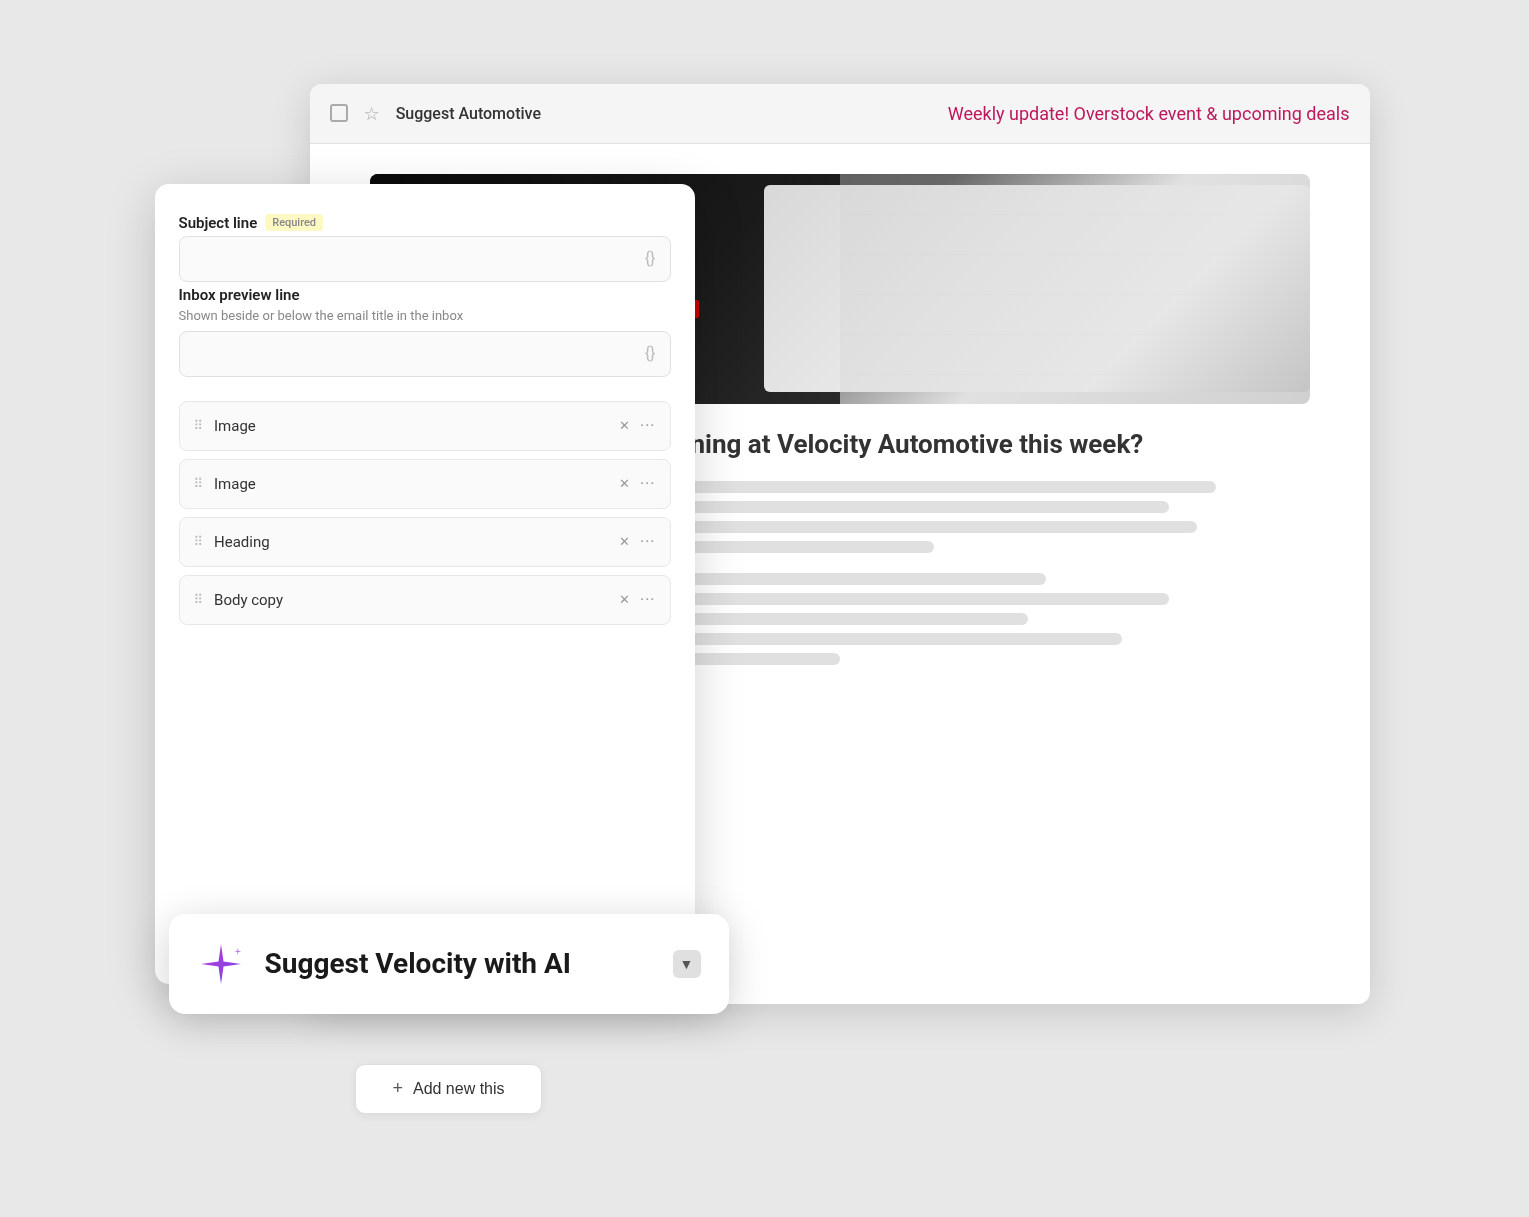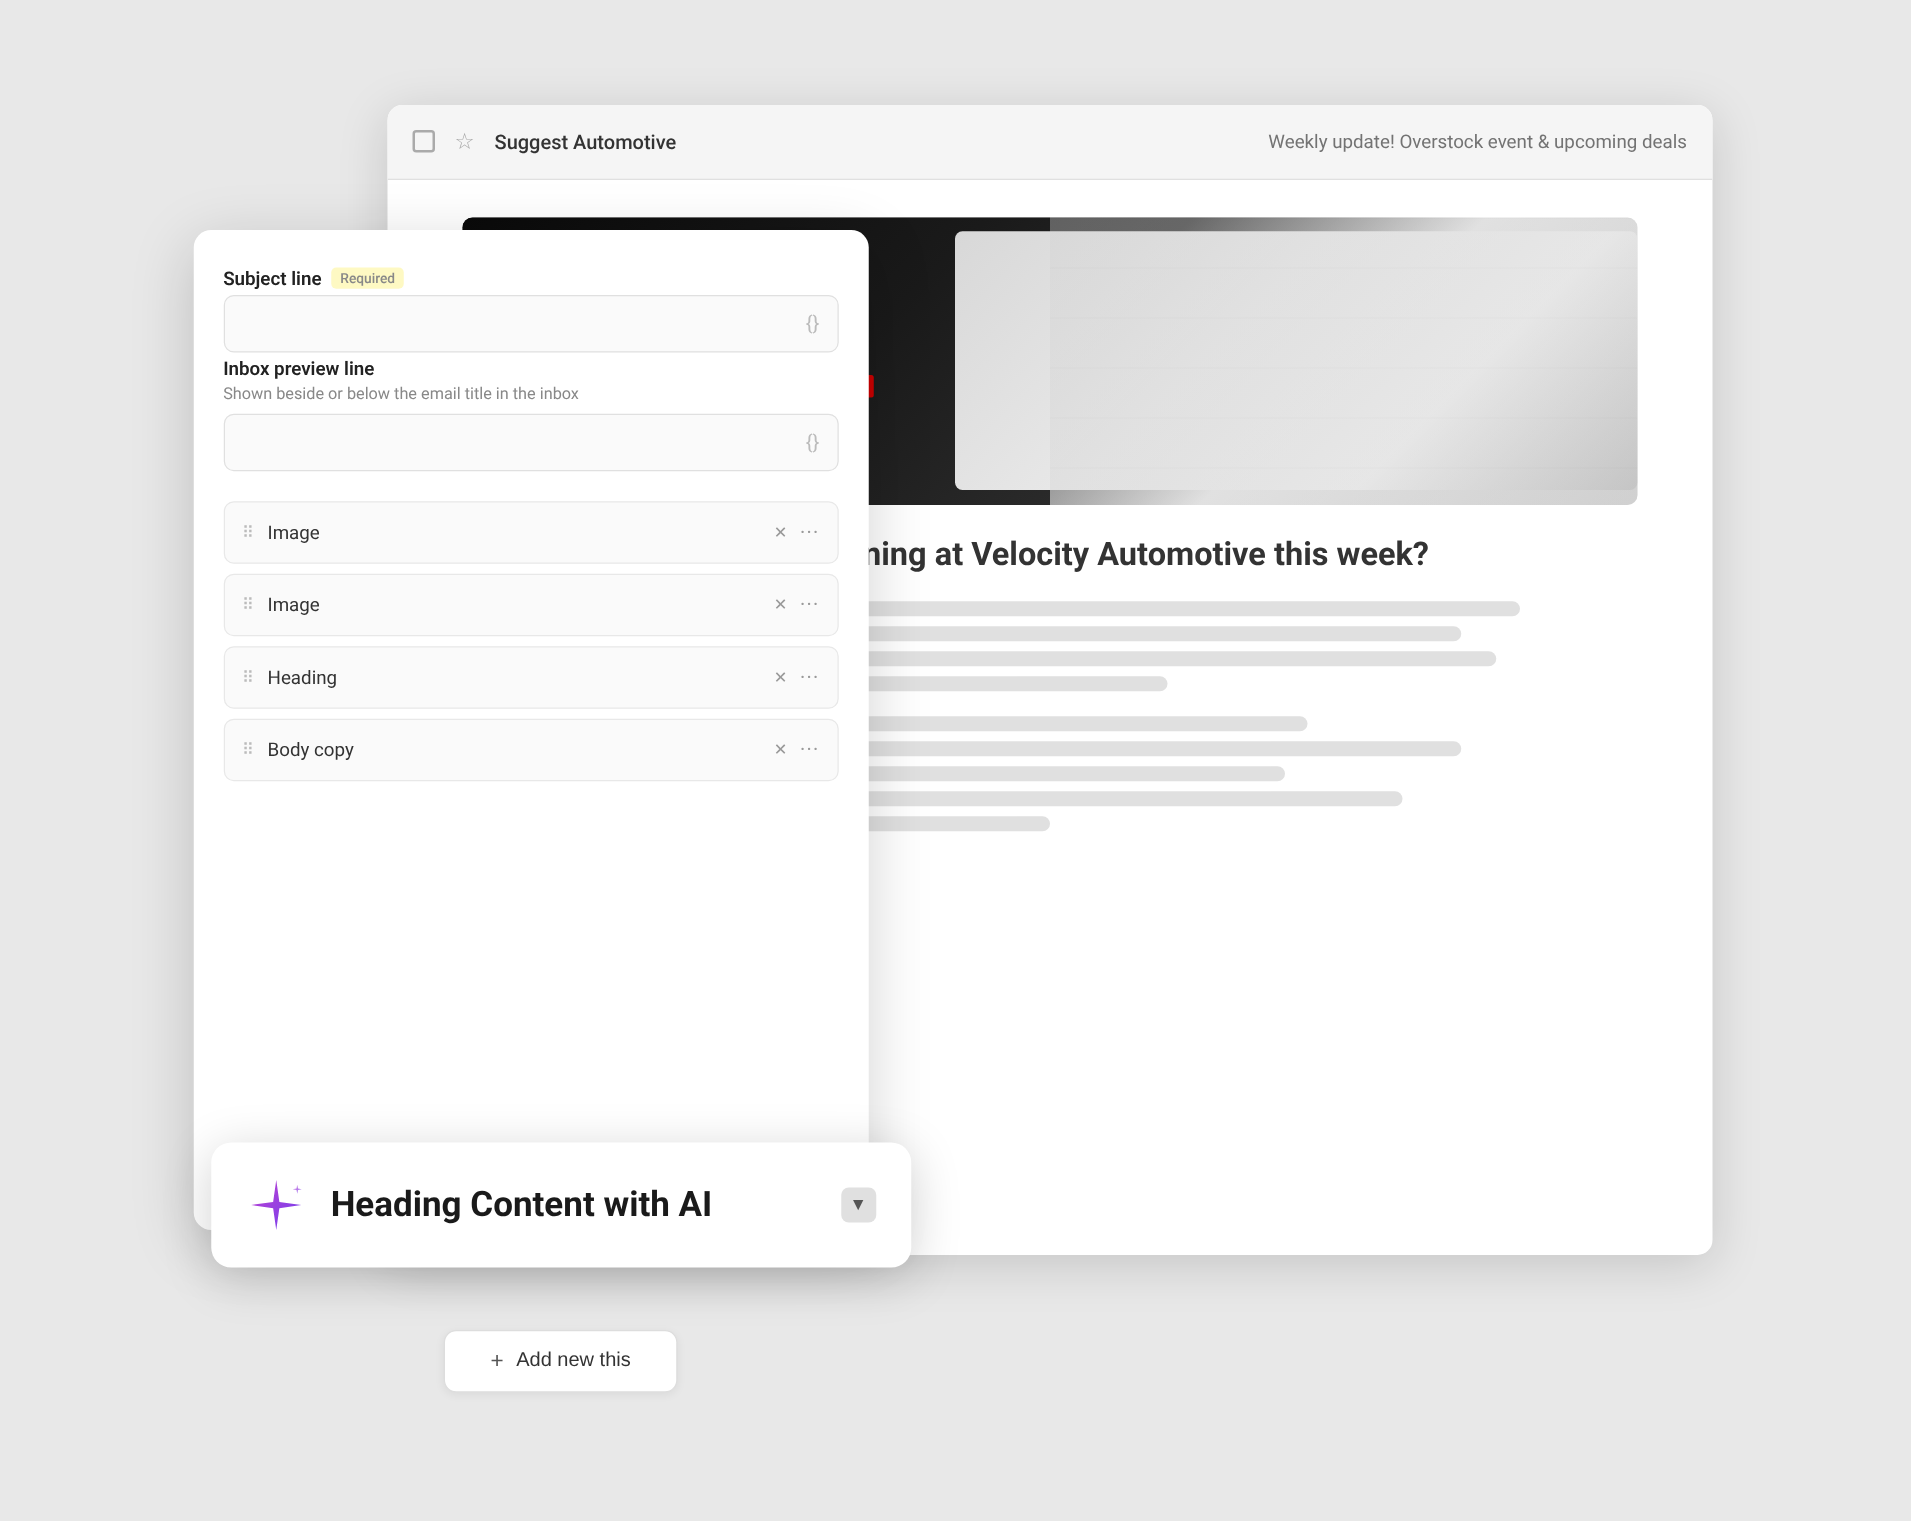--- a/index.html
+++ b/index.html
@@ -56,22 +56,22 @@
       color: #aaa;
     }
 
     .email-sender {
       font-size: 16px;
       font-weight: 500;
       color: #333;
     }
 
     .email-subject-preview {
-      font-size: 15px;
-      color: #737373;
+      font-size: 18px;
+      color: #be185d;
       margin-left: auto;
     }
 
     
     .email-preview-body {
       padding: 30px 60px;
       overflow: hidden;
     }
 
     .brand-logo {
@@ -431,21 +431,21 @@
         <linearGradient id="starGrad" x1="0%" y1="0%" x2="100%" y2="100%">
           <stop offset="0%" style="stop-color:#c040d0;stop-opacity:1"></stop>
           <stop offset="100%" style="stop-color:#7040f0;stop-opacity:1"></stop>
         </linearGradient>
       </defs>
 
       <path d="M24 4 L26.5 21.5 L44 24 L26.5 26.5 L24 44 L21.5 26.5 L4 24 L21.5 21.5 Z" fill="url(#starGrad)"></path>
 
       <path d="M38 8 L39 13 L44 14 L39 15 L38 20 L37 15 L32 14 L37 13 Z" fill="url(#starGrad)" opacity="0.7" transform="scale(0.6) translate(30 5)"></path>
     </svg>
-    <span class="ai-button-label">Heading Content with AI</span>
+    <span class="ai-button-label">Suggest Velocity with AI</span>
     <div class="chevron-down">
       <span>▼</span>
     </div>
   </div>
 
   <div class="add-block-container">
     <button class="add-block-btn">
       <span class="plus-icon">+</span>
       <span>Add new this</span>
     </button>

